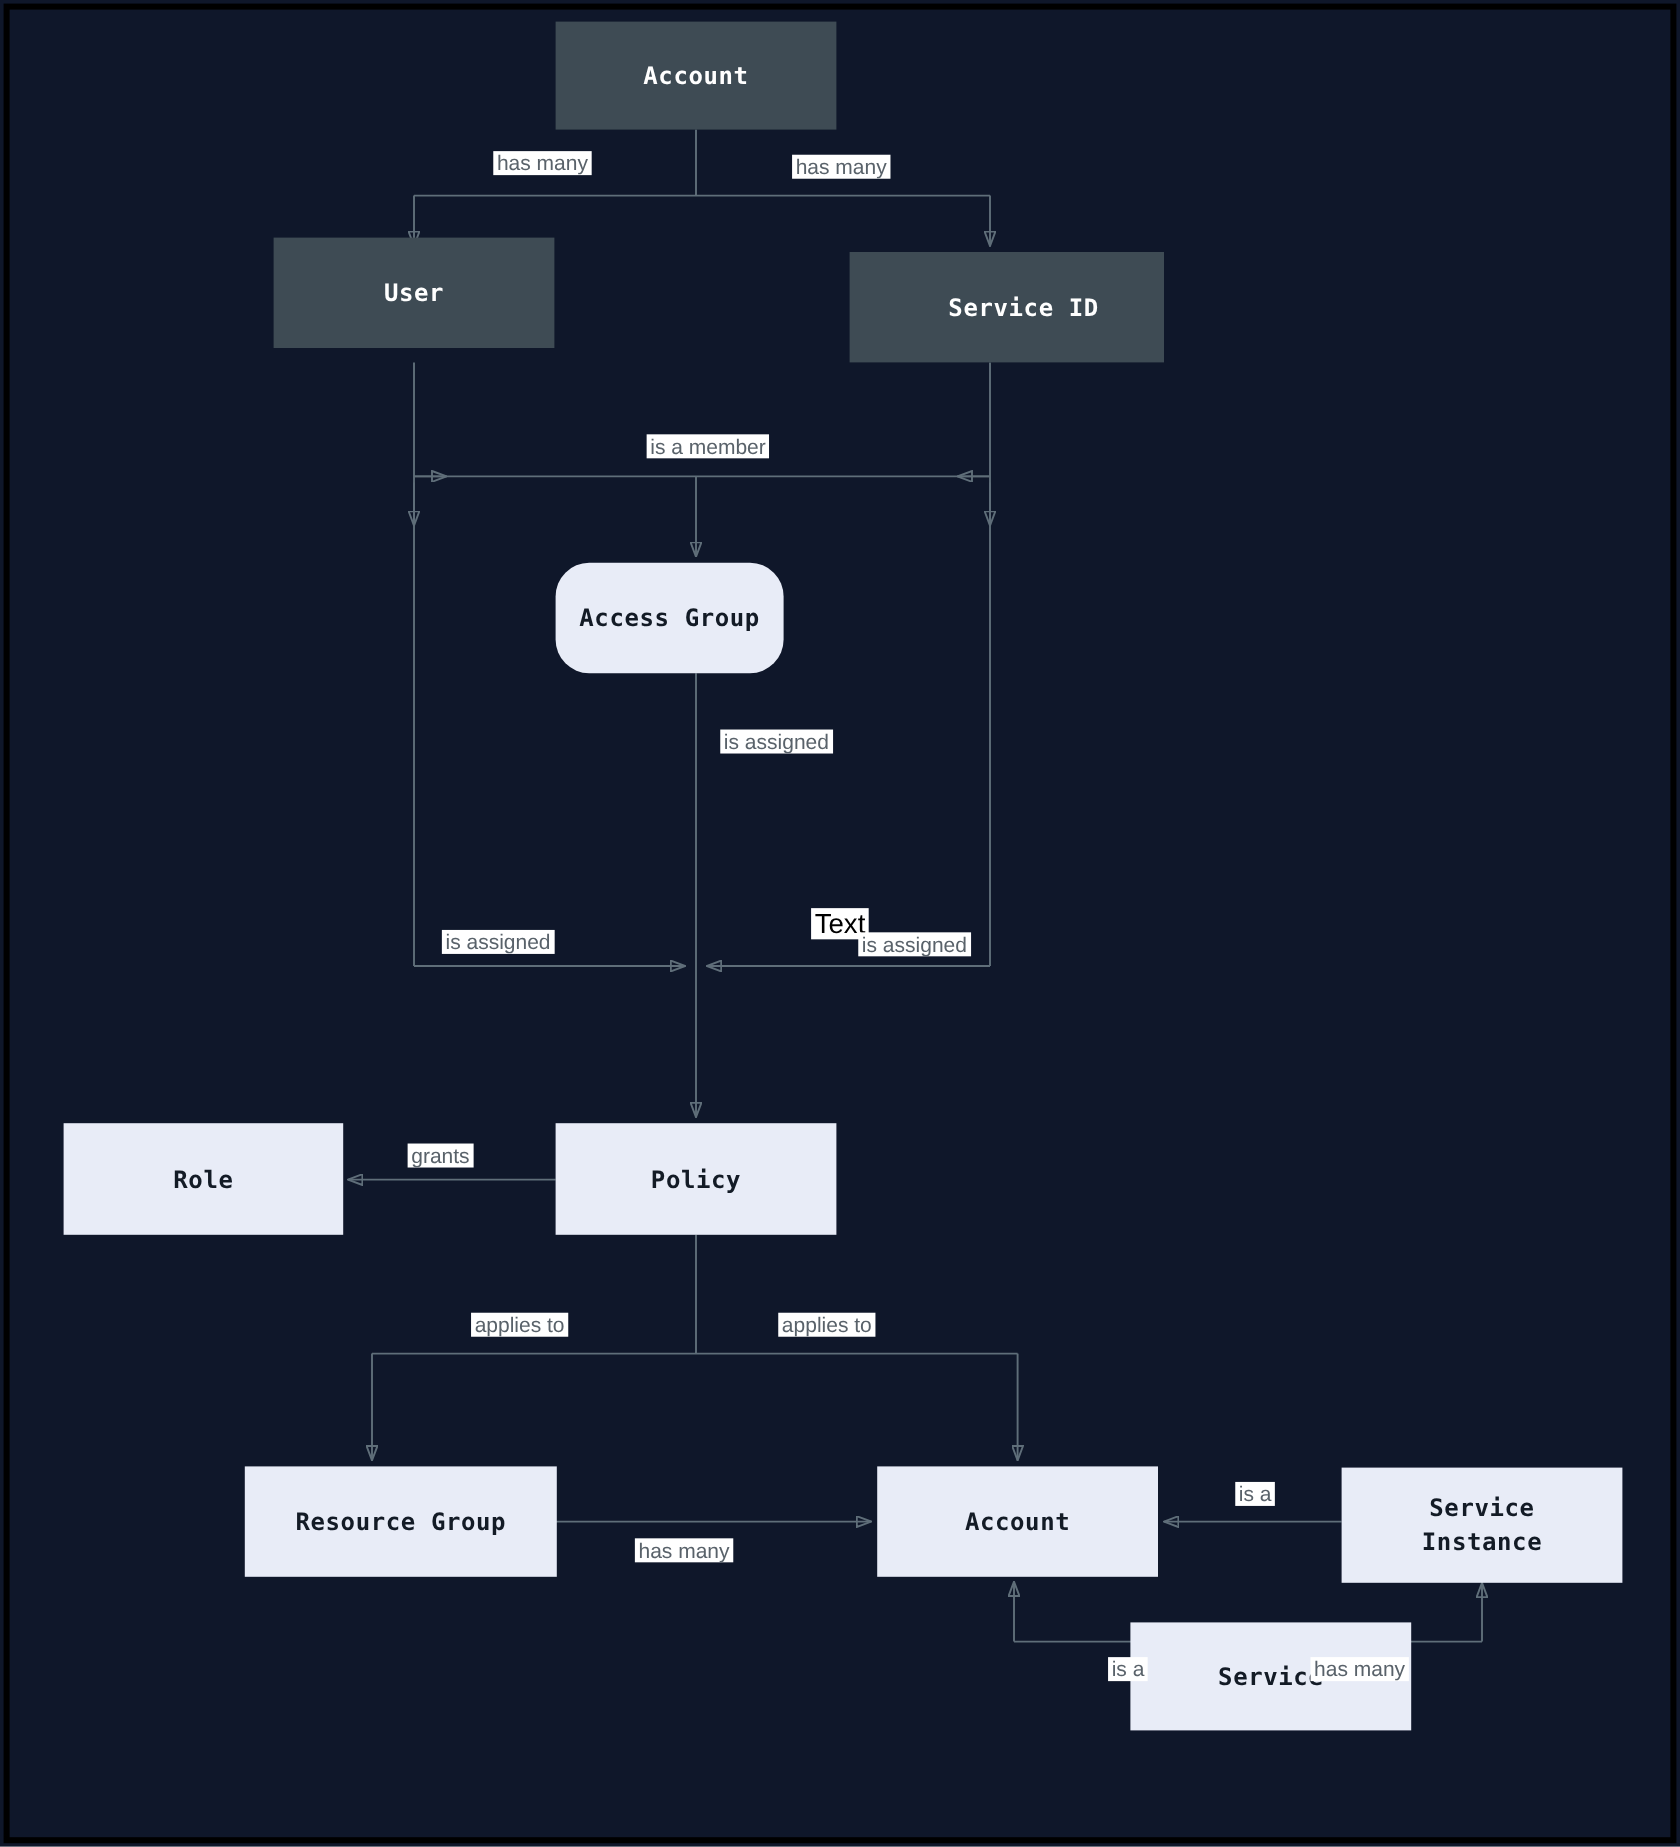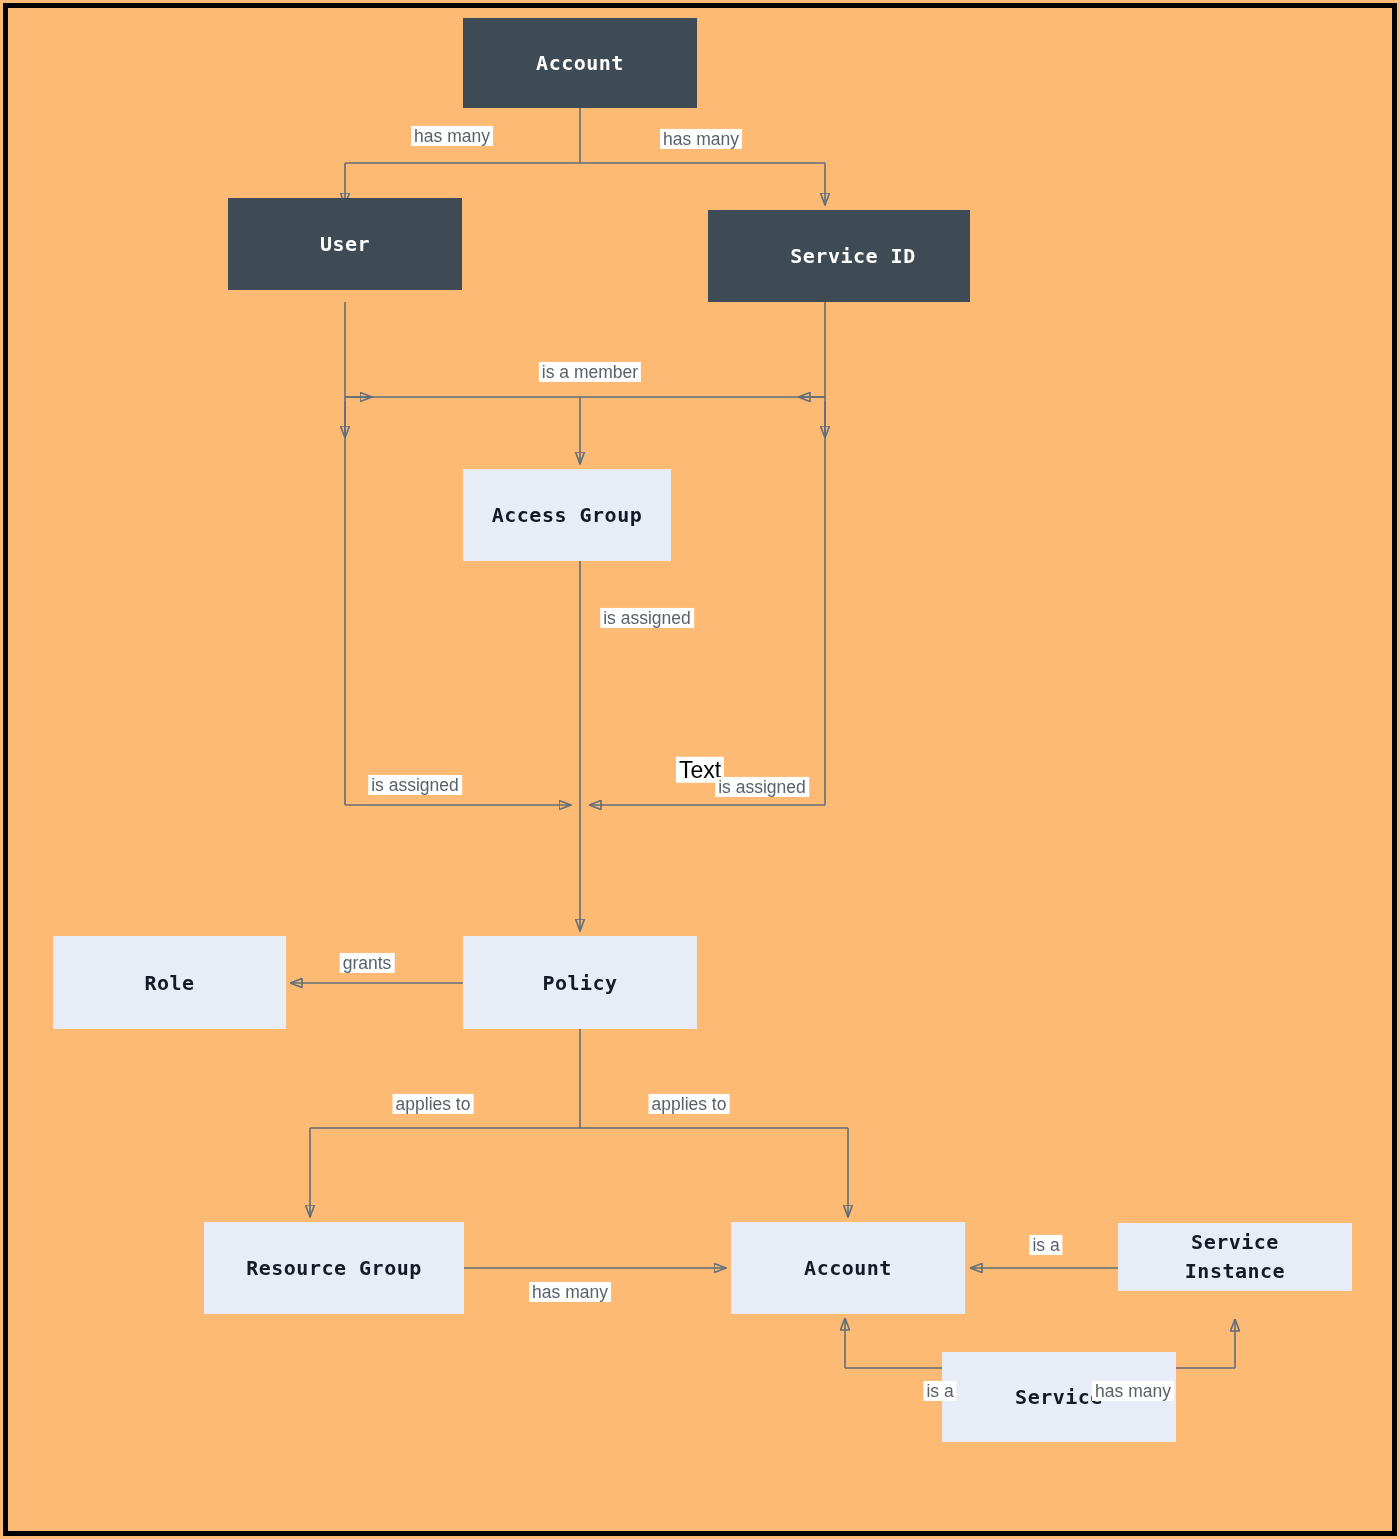--- a/index.html
+++ b/index.html
@@ -1,17 +1,17 @@
 <!DOCTYPE html>
 <html><head>
 <meta charset="utf-8">
 <style>
   html, body { margin:0; padding:0; background:#ffffff; }
   .canvas {
-    position:relative; width:1400px; height:1539px; background:#fdba74;
+    position:relative; width:1400px; height:1539px; background:#0f172a;
     overflow:hidden; font-family:"Liberation Sans", sans-serif;
   }
   .frame {
     position:absolute; inset:3px; border:5px solid #000000; pointer-events:none;
   }
   .edges { position:absolute; left:0; top:0; width:1400px; height:1539px; }
   .edges path { fill:none; stroke:#5f6e79; stroke-width:1.6; }
   .node {
     position:absolute; display:flex; align-items:center; justify-content:center;
     text-align:center;
@@ -72,41 +72,41 @@
   </div>
 
   <div class="node dark" style="left:228px; top:198px; width:234px; height:92px;">
     <span class="nlabel">User</span>
   </div>
 
   <div class="node dark" style="left:708px; top:210px; width:234px; height:92px;padding-left:28px;">
     <span class="nlabel">Service ID</span>
   </div>
 
-  <div class="node light" style="left:463px; top:469px; width:208px; height:92px;">
+  <div class="node light" style="left:463px; top:469px; width:190px; height:92px;border-radius:28px;">
     <span class="nlabel">Access Group</span>
   </div>
 
   <div class="node light" style="left:463px; top:936px; width:234px; height:93px;">
     <span class="nlabel">Policy</span>
   </div>
 
   <div class="node light" style="left:53px; top:936px; width:233px; height:93px;">
     <span class="nlabel">Role</span>
   </div>
 
   <div class="node light" style="left:204px; top:1222px; width:260px; height:92px;justify-content:center;">
     <span class="nlabel">Resource Group</span>
   </div>
 
   <div class="node light" style="left:731px; top:1222px; width:234px; height:92px;">
     <span class="nlabel">Account</span>
   </div>
 
-  <div class="node light" style="left:1118px; top:1223px; width:234px; height:68px;">
+  <div class="node light" style="left:1118px; top:1223px; width:234px; height:96px;">
     <span class="nlabel wrap2">Service Instance</span>
   </div>
 
   <div class="node light" style="left:918px; top:1352px; width:234px; height:90px;margin-left:24px;">
     <span class="nlabel">Service</span>
   </div>
 
   <span class="elabel" style="left:452px; top:136px;">has many</span>
   <span class="elabel" style="left:701px; top:139px;">has many</span>
   <span class="elabel" style="left:590px; top:372px;">is a member</span>

